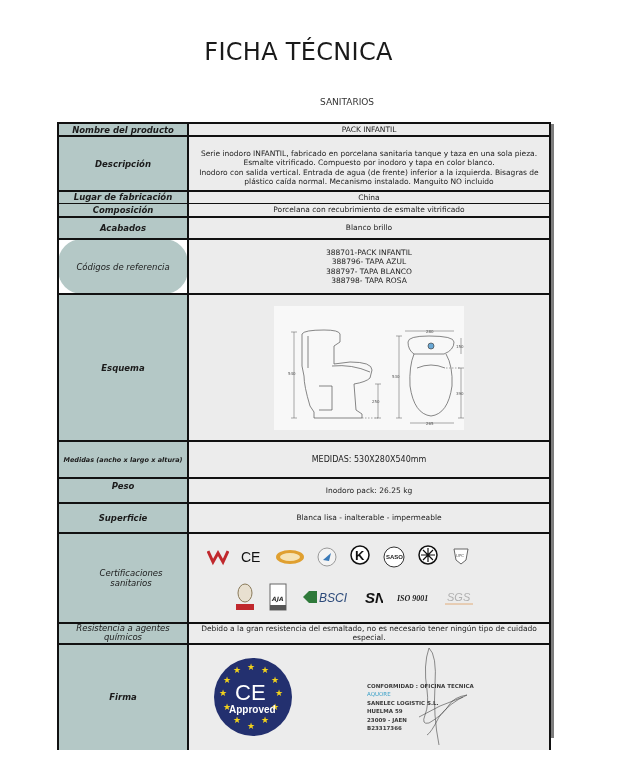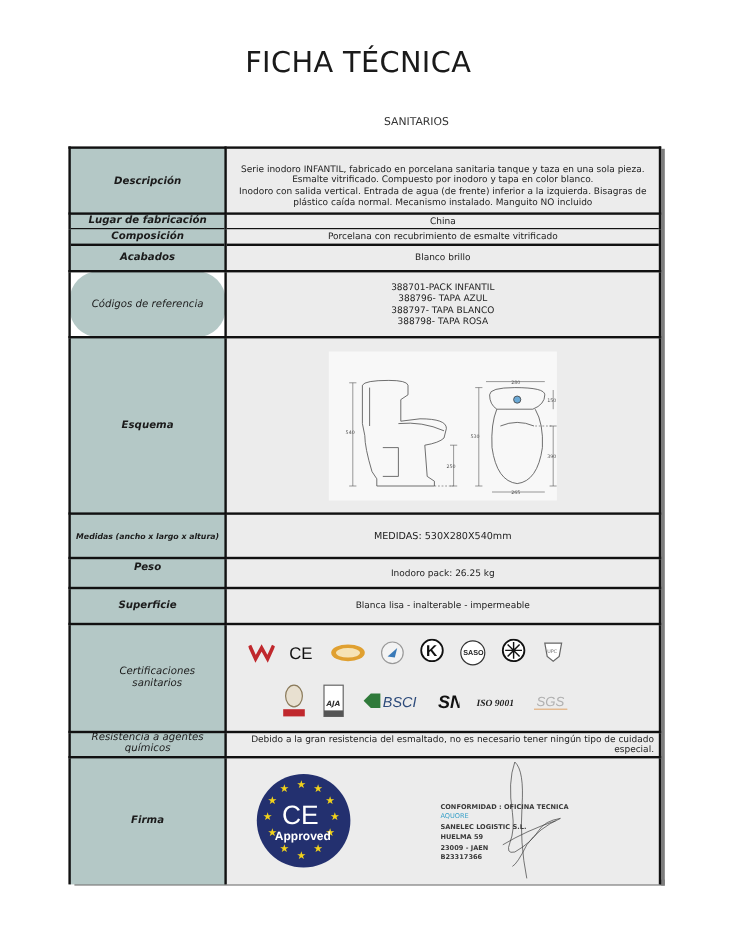--- a/index.html
+++ b/index.html
@@ -8,21 +8,21 @@
   .subtitle { position:absolute; left:320px; top:97px; font-size:9px; color:#333; font-family:"DejaVu Sans", sans-serif; }
   .shadow-r { position:absolute; left:551px; top:124px; width:3px; height:614px; background:#7d7d7d; }
   .shadow-b { position:absolute; left:62px; top:733px; width:492px; height:5px; background:#7d7d7d; }
   table { position:absolute; left:57px; top:122px; width:494px; border-collapse:collapse; table-layout:fixed; }
   td { border:2px solid #111; padding:0 4px; text-align:center; vertical-align:middle; }
   td.lbl { background:#b4c8c6; width:120px; font-style:italic; font-weight:bold; font-size:8.5px; color:#1b1b1b; font-family:"DejaVu Sans", sans-serif; }
   td.val { background:#ececec; font-size:7.5px; color:#222; font-family:"DejaVu Sans", sans-serif; line-height:1.25; }
   td.lbl.small { font-size:6.5px; }
   td.lbl.top { vertical-align:top; padding-top:2px; }
   td.val.top { vertical-align:top; padding-top:2px; }
-  td.val.left { text-align:right;margin-top:20px; }
+  td.val.left { text-align:center;margin-top:20px; }
   .row-bottom td { border-bottom:none; }
   .thin td { border-top-width:1px; border-bottom-width:1px; }
   .scheme-box { margin:0 auto; width:190px; height:124px; background:#f7f7f7; position:relative; }
   .scheme-box svg { width:190px; height:124px; display:block; }
   .cert-row { display:flex; align-items:center; justify-content:flex-start; gap:12px; padding-left:14px; }
   .cert-row2 { display:flex; align-items:center; justify-content:flex-start; gap:14px; padding-left:42px; margin-top:14px;font-style:italic; }
   .sig-wrap { position:relative; height:105px; }
   .ce-badge { position:absolute; left:24px; top:12px; width:80px; height:80px; }
   .conf { position:absolute; left:178px; top:37px; text-align:left; font-size:5.5px; line-height:1.55; color:#3a3a3a; font-family:"DejaVu Sans", sans-serif; font-weight:bold; }
   .conf .aq { color:#3aa0c8; font-weight:normal; }
@@ -32,20 +32,24 @@
 <body>
 
 <div class="title">FICHA TÉCNICA</div>
 <div class="subtitle">SANITARIOS</div>
 
 <div class="shadow-r"></div>
 <div class="shadow-b"></div>
 
 <table>
   <tbody>
+      <tr style="height:13px">
+    <td class="lbl">Nombre del producto</td>
+    <td class="val">PACK INFANTIL</td>
+  </tr>
   <tr style="height:55px">
     <td class="lbl">Descripción</td>
     <td class="val" style="padding-top:8px;">
       <div>Serie inodoro INFANTIL, fabricado en porcelana sanitaria tanque y taza en una sola pieza.</div>
       <div>Esmalte vitrificado. Compuesto por inodoro y tapa en color blanco.</div>
       <div>Inodoro con salida vertical. Entrada de agua (de frente) inferior a la izquierda. Bisagras de</div>
       <div>plástico caída normal. Mecanismo instalado. Manguito NO incluido</div>
     </td>
   </tr>
   <tr style="height:12px" class="thin">

